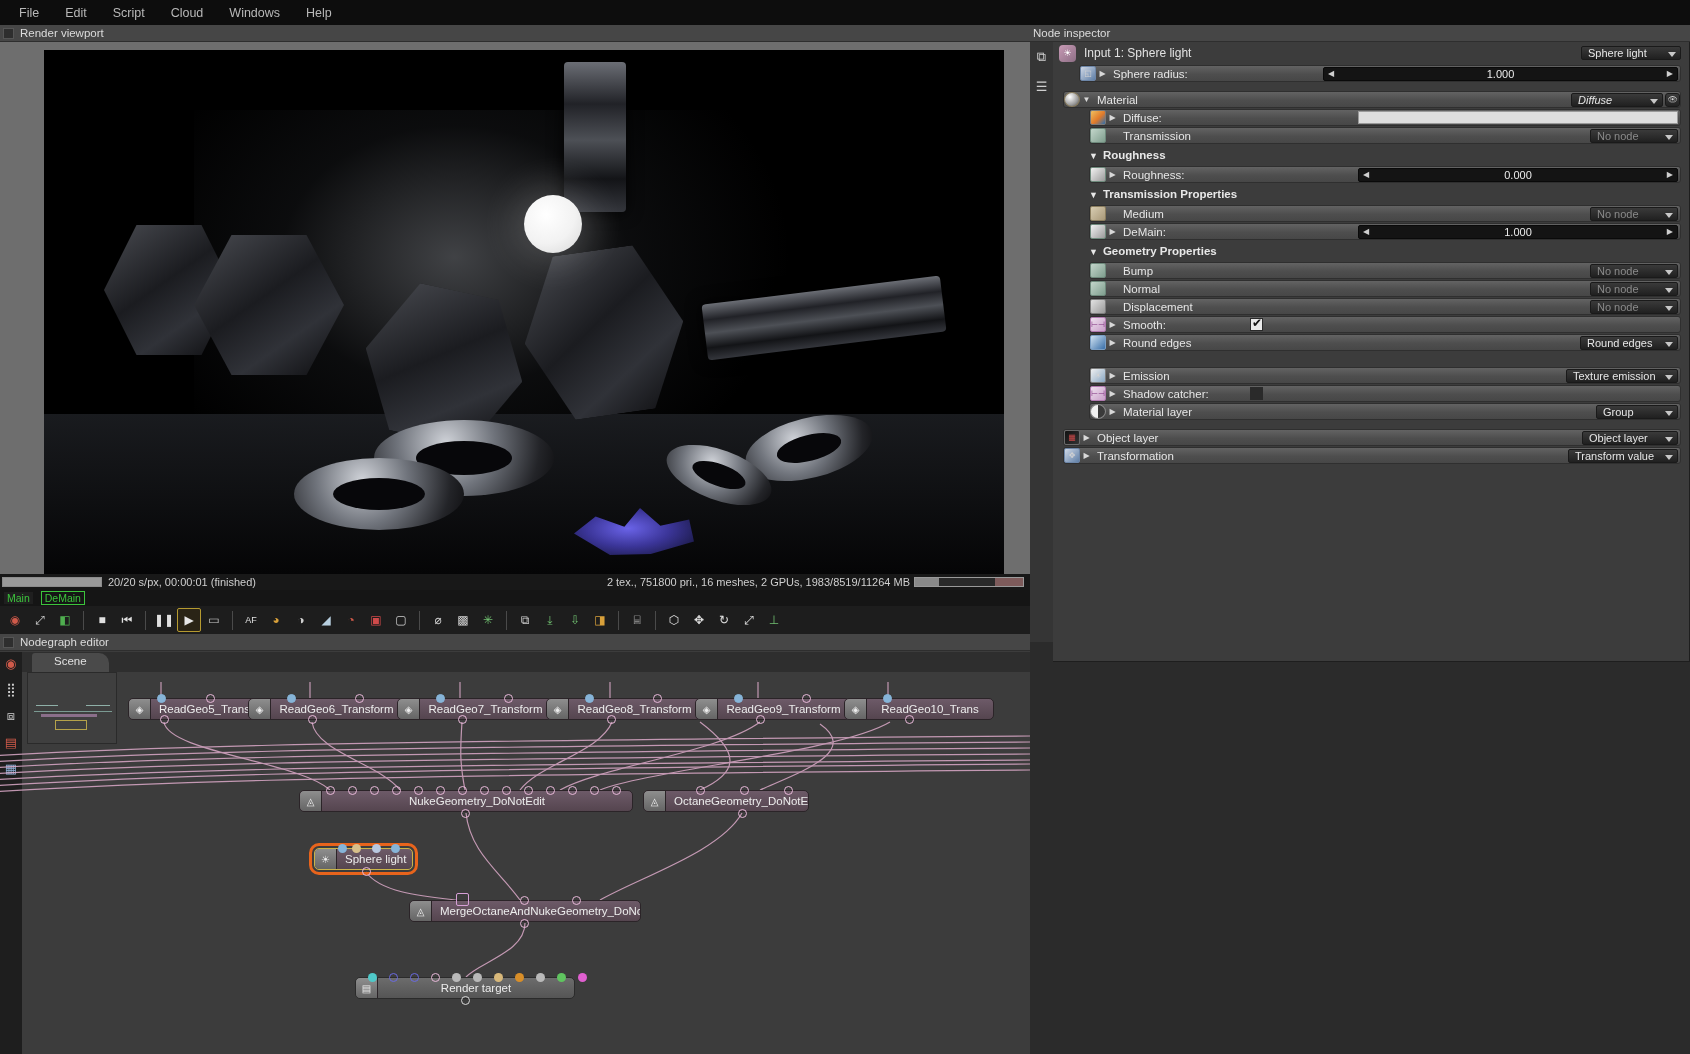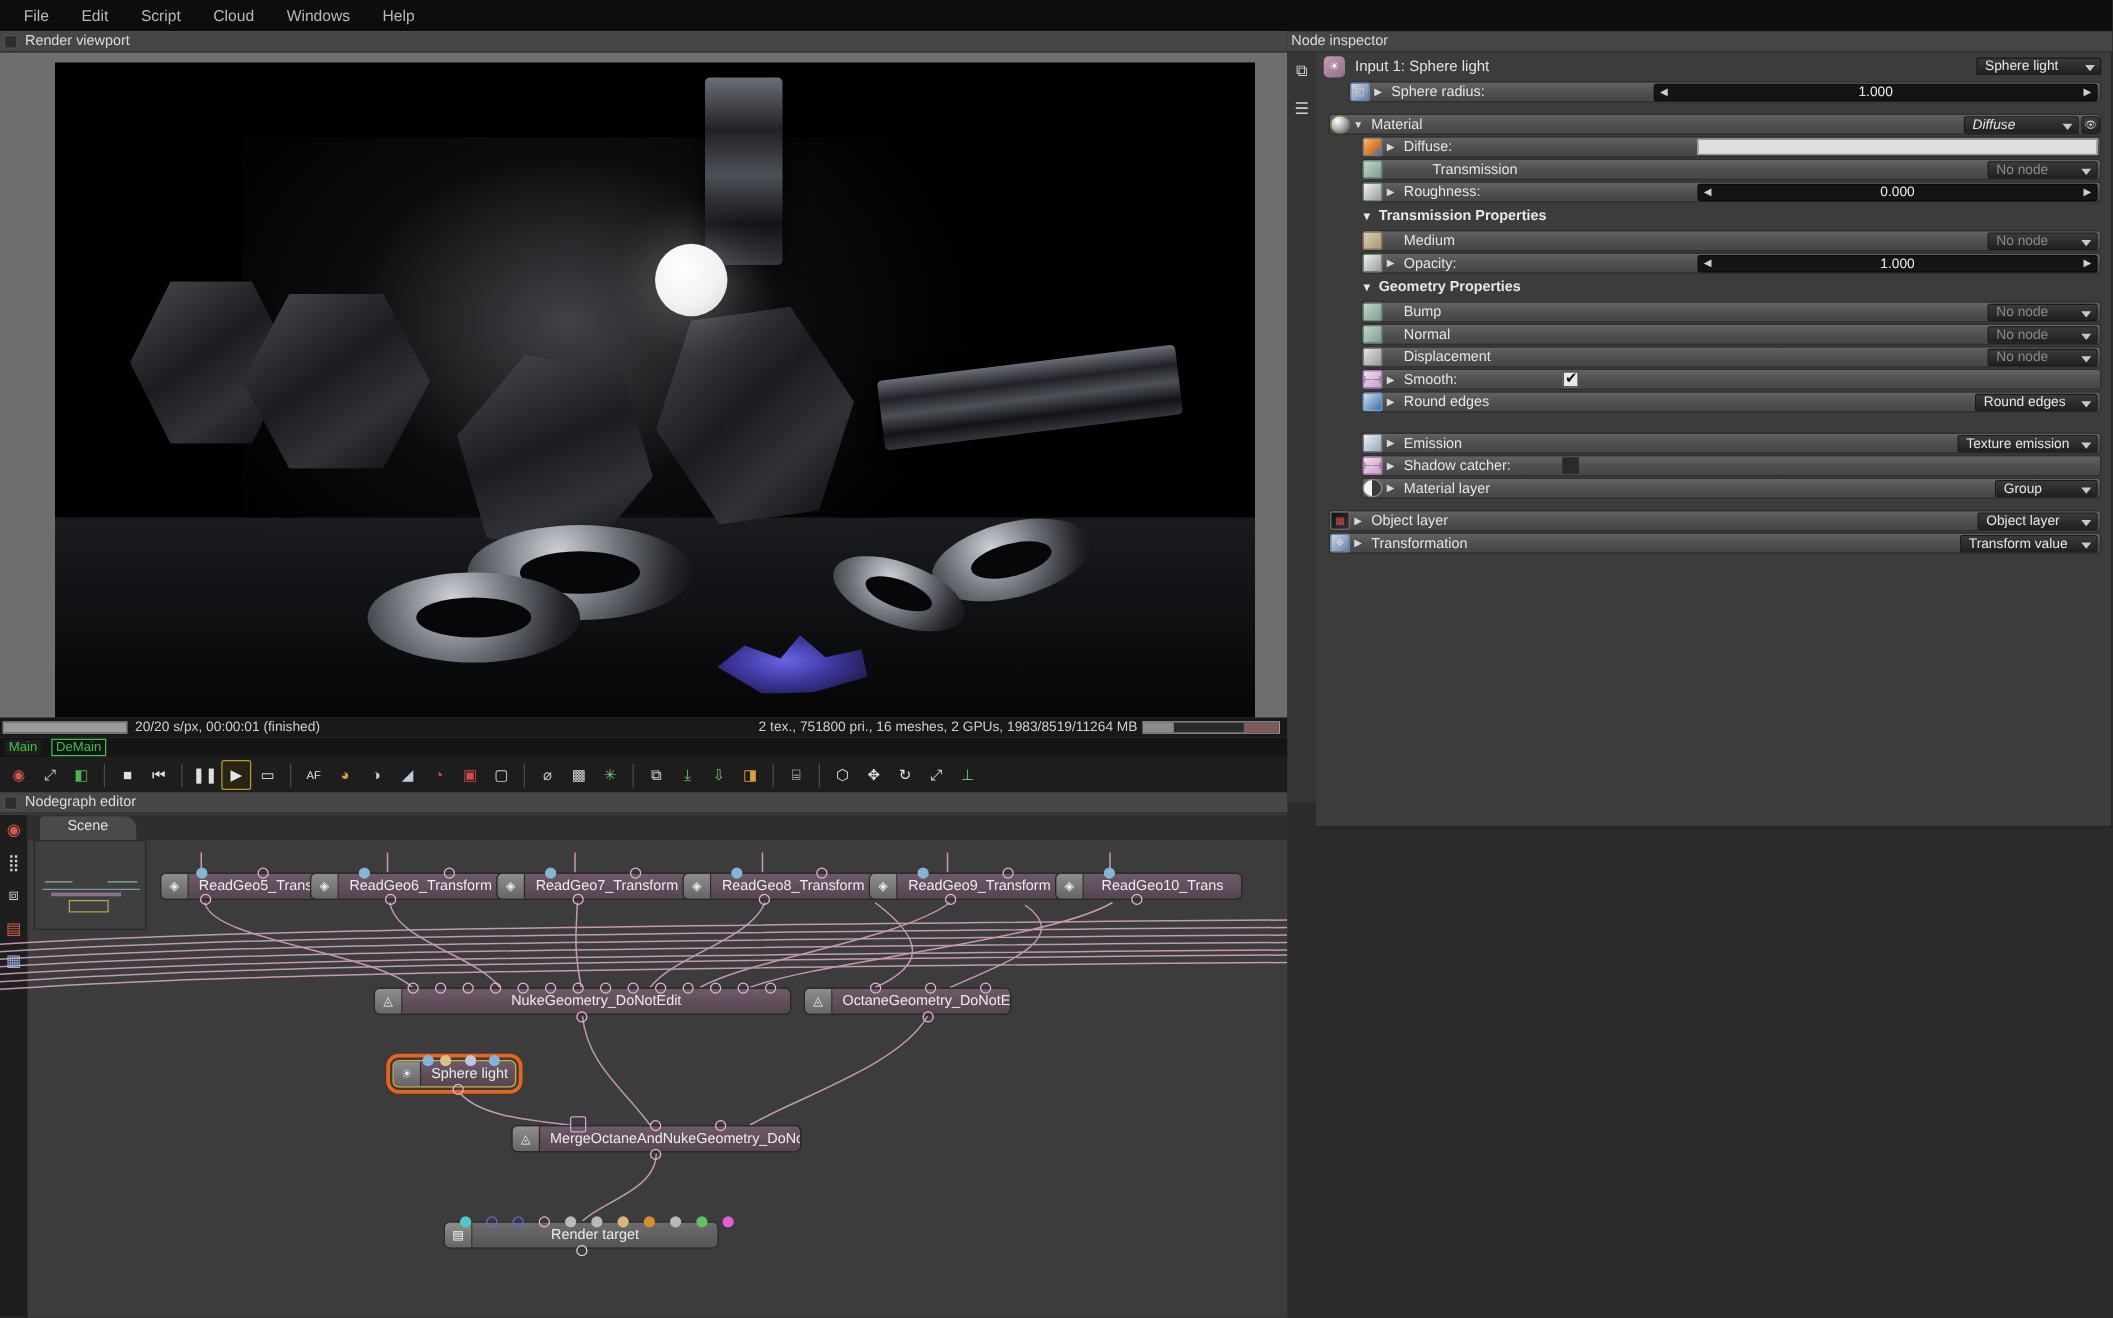--- a/index.html
+++ b/index.html
@@ -598,29 +598,32 @@
 
       <div class="row" style="margin-left:36px;">
         <span class="swatchicon" style="background:linear-gradient(135deg,#f0c060,#e07a2a 55%,#2c6fb0);border-color:#7a7a7a;"></span>
         <span class="tri">▶</span>
         <span class="rlabel">Diffuse:</span>
         <div class="ctl">
           <div class="colorfield" style="width:320px;"></div>
         </div>
       </div>
 
-      <div class="row" style="margin-left:36px;text-align:center;">
+      <div class="row" style="margin-left:36px;">
         <span class="swatchicon" style="background:linear-gradient(135deg,#c3d6cb,#7f9e8e);border-color:#6e8a7c;"></span>
         <span class="tri"></span>
         <span class="rlabel">Transmission</span>
         <div class="ctl">
           <div class="ddbtn disabled" style="min-width:88px;">No node</div>
         </div>
       </div>
 
+      <div class="grp" style="padding-left:36px;">
+        <span class="tri">▼</span><span>Roughness</span>
+      </div>
       <div class="row" style="margin-left:36px;">
         <span class="swatchicon" style="background:linear-gradient(135deg,#f2f2f2,#9a9a9a);border-color:#6e8a7c;"></span>
         <span class="tri">▶</span>
         <span class="rlabel">Roughness:</span>
         <div class="ctl">
           <div class="slider" style="width:320px;">
             <span class="ar arl">◀</span>
             <span>0.000</span>
             <span class="ar arr">▶</span>
           </div>
@@ -634,21 +637,21 @@
         <span class="swatchicon" style="background:linear-gradient(135deg,#d8cdb2,#a89878);border-color:#8a7d5e;"></span>
         <span class="tri"></span>
         <span class="rlabel">Medium</span>
         <div class="ctl">
           <div class="ddbtn disabled" style="min-width:88px;">No node</div>
         </div>
       </div>
       <div class="row" style="margin-left:36px;">
         <span class="swatchicon" style="background:linear-gradient(135deg,#f2f2f2,#9a9a9a);border-color:#6e8a7c;"></span>
         <span class="tri">▶</span>
-        <span class="rlabel">Opacity:</span>
+        <span class="rlabel">DeMain:</span>
         <div class="ctl">
           <div class="slider" style="width:320px;">
             <span class="ar arl">◀</span>
             <span>1.000</span>
             <span class="ar arr">▶</span>
           </div>
         </div>
       </div>
 
       <div class="grp" style="padding-left:36px;">

